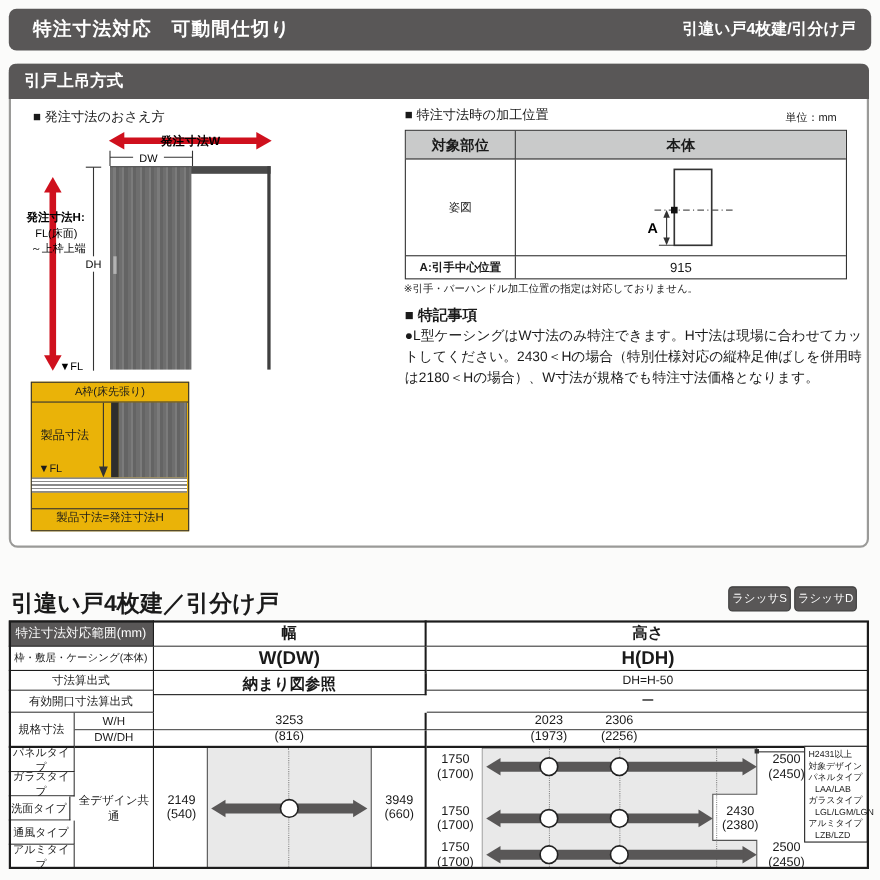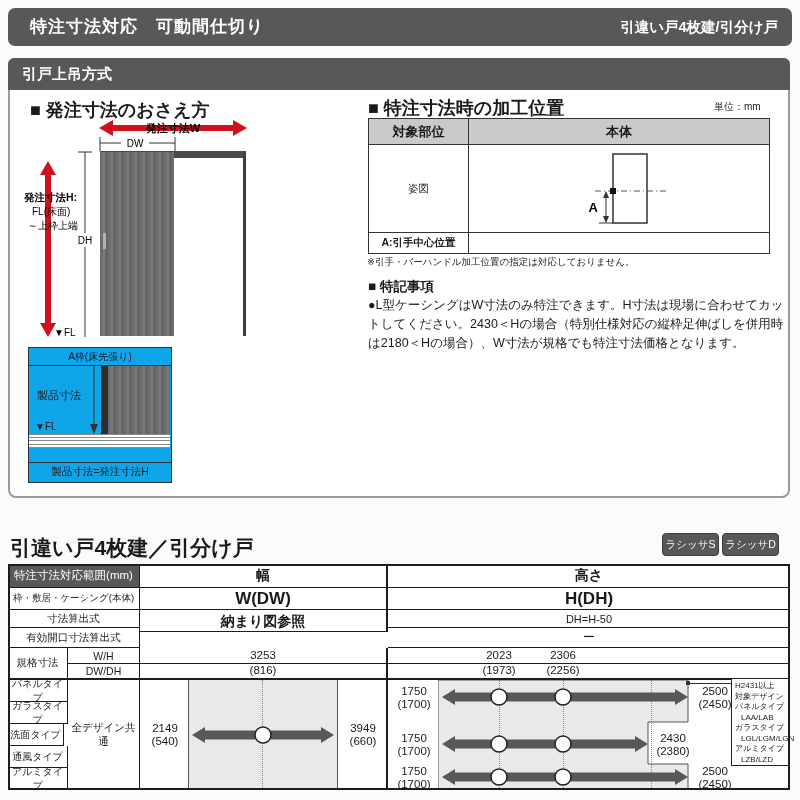--- a/index.html
+++ b/index.html
@@ -13,31 +13,31 @@
             border-radius:7px; color:#fff; }
   .topbar .tl { position:absolute; left:22px; top:0; line-height:38px; font-size:17px; font-weight:bold; letter-spacing:1px;}
   .topbar .tr { position:absolute; right:14px; top:0; line-height:38px; font-size:14.5px; font-weight:bold; }
 
   
   .sec1 { left:8px; top:58px; width:782px; height:440px; background:#fff;
           border:2px solid #9a9a98; border-radius:8px; }
   .sec1title { left:8px; top:58px; width:782px; height:32px; background:#595757;
                border-radius:6px 6px 0 0; color:#fff; font-size:15px; font-weight:bold;
                line-height:32px; padding-left:14px; }
-  .h2 { font-size:18px; font-weight:bold; }
+  .h2 { font-size:12px; font-weight:normal; }
   .small-note { font-size:9.5px; color:#222; }
 
   
   .door-wood { background:repeating-linear-gradient(90deg,#6e6e6e 0 3px,#7b7b7b 3px 5px,#646464 5px 8px); }
   .rail { background:#4a4a4a; }
   .jamb { background:#3f3f3f; }
   .handle { background:#b3b3b3; }
 
   
-  .inset { left:28px; top:347px; width:144px; height:136px; border:1.5px solid #333; background:#0ea5e9; }
+  .inset { left:28px; top:347px; width:144px; height:136px; border:1.5px solid #333; background:#eab308; }
   .inset-title { height:18px; border-bottom:1px solid #333; text-align:center; font-size:10px; line-height:17px; }
   .inset-body { position:relative; width:100%; height:113px; }
   .floorstripes { background:repeating-linear-gradient(180deg,#8a8a8a 0 1px,#ffffff 1px 3.2px); }
   .inset-eq { position:absolute; bottom:0; left:0; width:100%; height:17px; border-top:1px solid #333;
               text-align:center; font-size:10.5px; line-height:16px; }
 
   
   .mtable { left:368px; top:118px; width:402px; border:1.5px solid #333; background:#fff; }
   .mrow { display:flex; }
   .mcell { border-color:#333; text-align:center; }
@@ -158,20 +158,21 @@
           <line x1="137" y1="48" x2="137" y2="76" stroke="#333" stroke-width="1"></line>
           <polygon points="137,46 134,53 140,53" fill="#333"></polygon>
           <polygon points="137,78 134,71 140,71" fill="#333"></polygon>
           <line x1="130" y1="78" x2="144" y2="78" stroke="#333" stroke-width="1"></line>
           <text x="129" y="67" text-anchor="end" font-size="13" font-weight="bold" fill="#000">A</text>
         </svg>
       </div>
     </div>
     <div class="mrow">
       <div class="mcell mc1 mfoot vcen lbl105" style="font-weight:bold;">A:引手中心位置</div>
+      <div class="mcell mc2 mfoot vcen lbl12">915</div>
     </div>
   </div>
   <div class="abs small-note" style="left:367px; top:256px;">※引手・バーハンドル加工位置の指定は対応しておりません。</div>
 
   <div class="abs" style="left:368px; top:278px; font-size:13.5px; font-weight:bold;">■ 特記事項</div>
   <div class="abs remarks-body">●L型ケーシングはW寸法のみ特注できます。H寸法は現場に合わせてカットしてください。2430＜Hの場合（特別仕様対応の縦枠足伸ばしを併用時は2180＜Hの場合）、W寸法が規格でも特注寸法価格となります。</div>
 
   <div class="abs sec2title">引違い戸4枚建／引分け戸</div>
   <div class="abs tab" style="left:662px;">ラシッサS</div>
   <div class="abs tab" style="left:722px;">ラシッサD</div>

